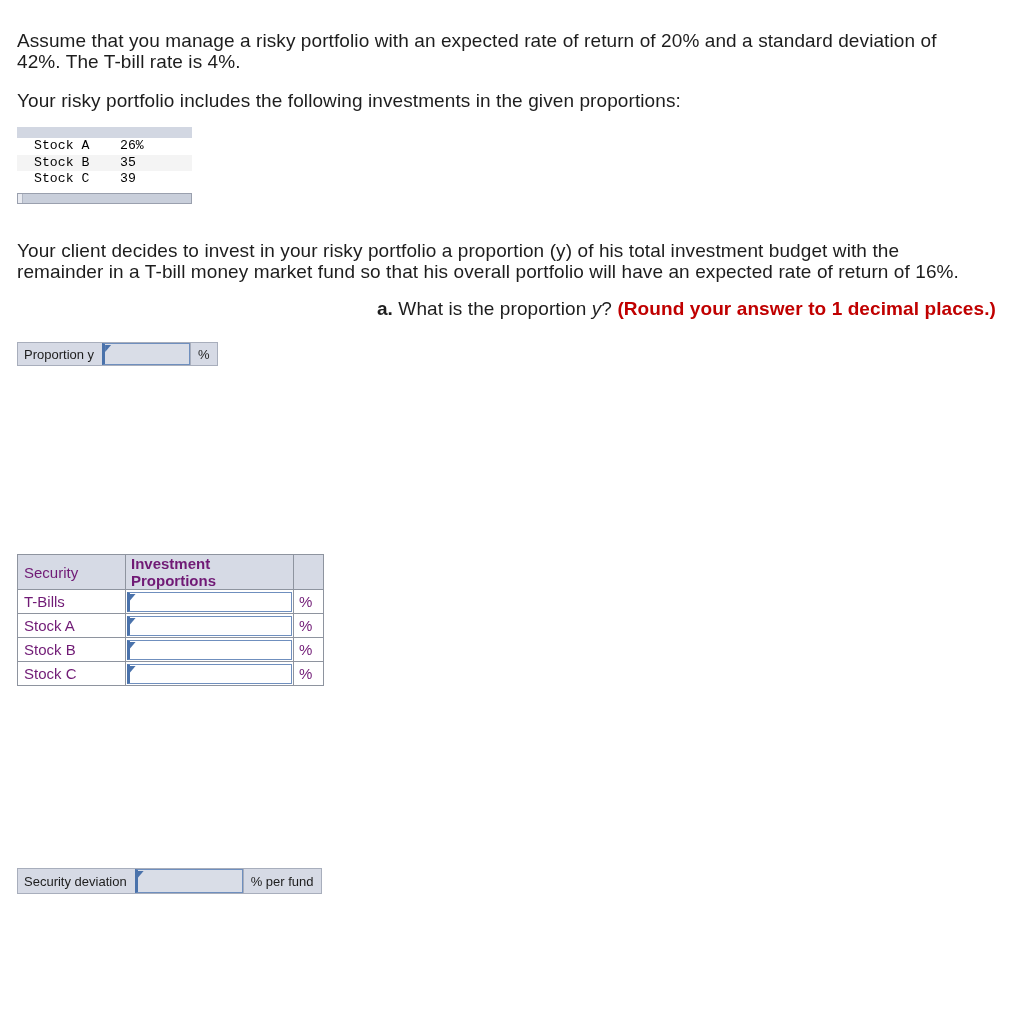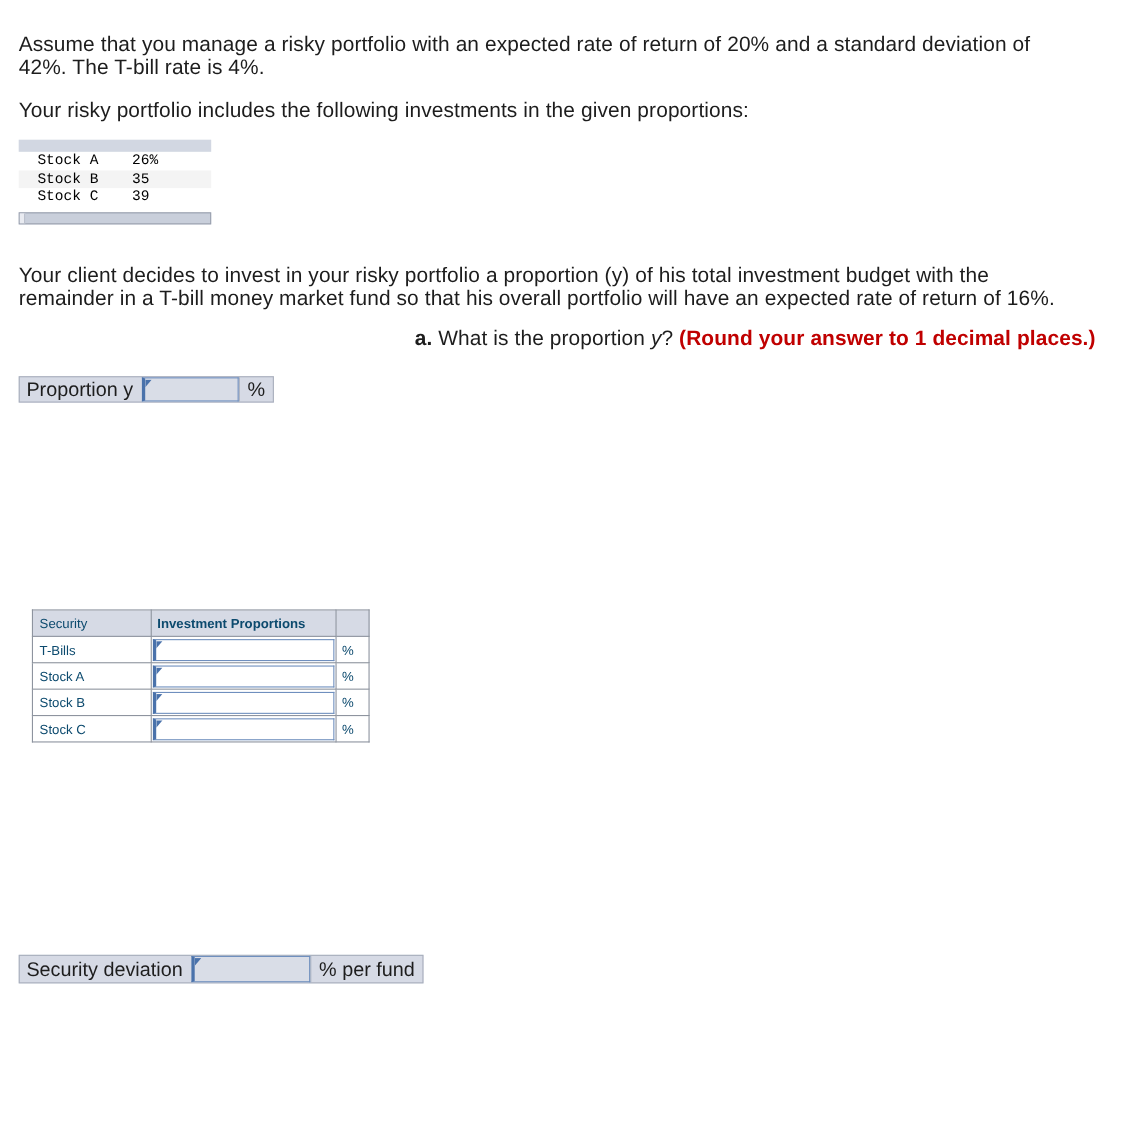--- a/index.html
+++ b/index.html
@@ -81,21 +81,21 @@
   }
 
   
   .answer-strip {
     position: absolute;
     display: flex;
     align-items: stretch;
     background: #d6dae5;
     border: 1px solid #a8aebc;
     box-sizing: border-box;
-    font-size: 18px;
+    font-size: 13px;
   }
   .answer-strip .lbl {
     display: flex;
     align-items: center;
     padding: 0 8px 0 6px;
     color: #1d1d1d;
     white-space: nowrap;
   }
   .answer-strip .inp {
     background: #d9dde7;
@@ -122,23 +122,22 @@
     color: #1d1d1d;
     white-space: nowrap;
   }
 
   
   .sec-table {
     position: absolute;
     left: 17px;
     top: 554px;
     border-collapse: collapse;
-    font-size: 12px;
-    color: #0c4a6e;
-    margin-left: 12px;
+    font-size: 15px;
+    color: #701a75;
   }
   .sec-table th, .sec-table td {
     border: 1px solid #8e949f;
     padding: 0;
     height: 24px;
     box-sizing: border-box;
     vertical-align: middle;
   }
   .sec-table th {
     background: #d6dae5;

